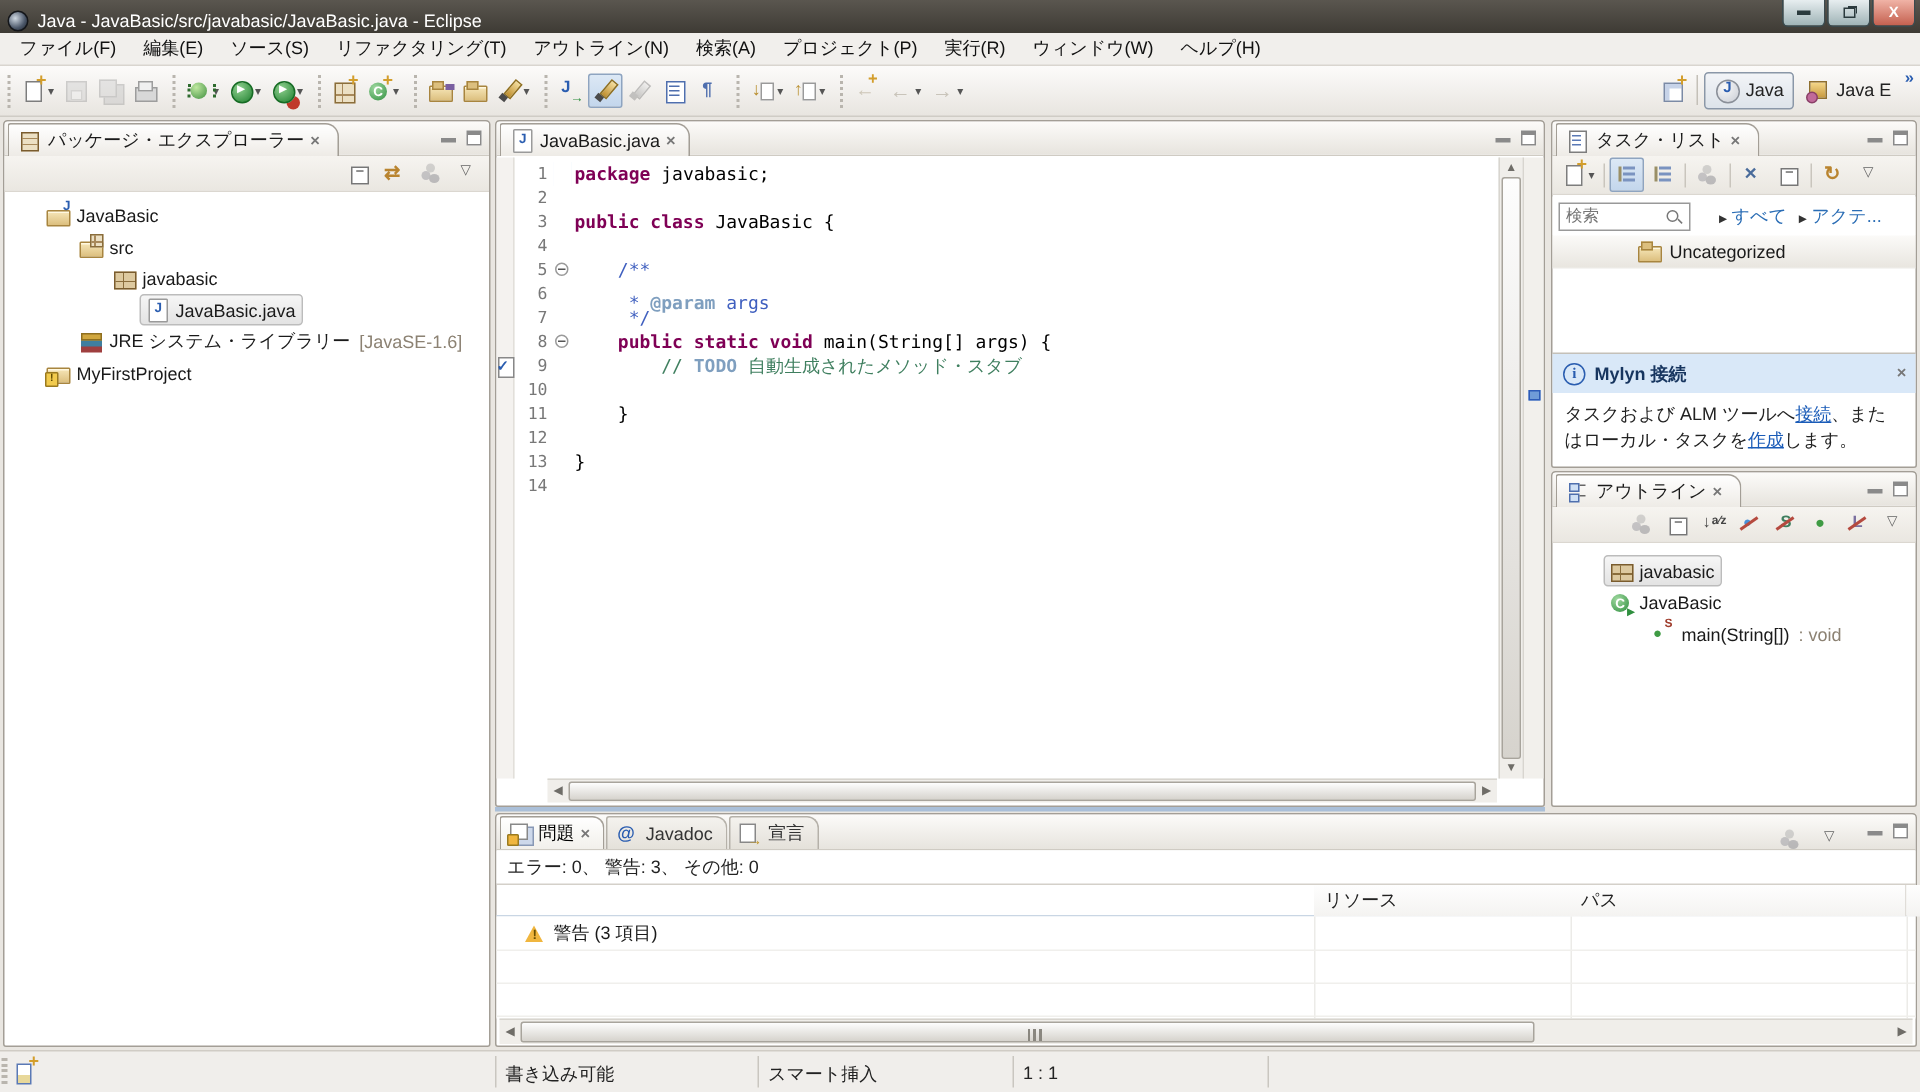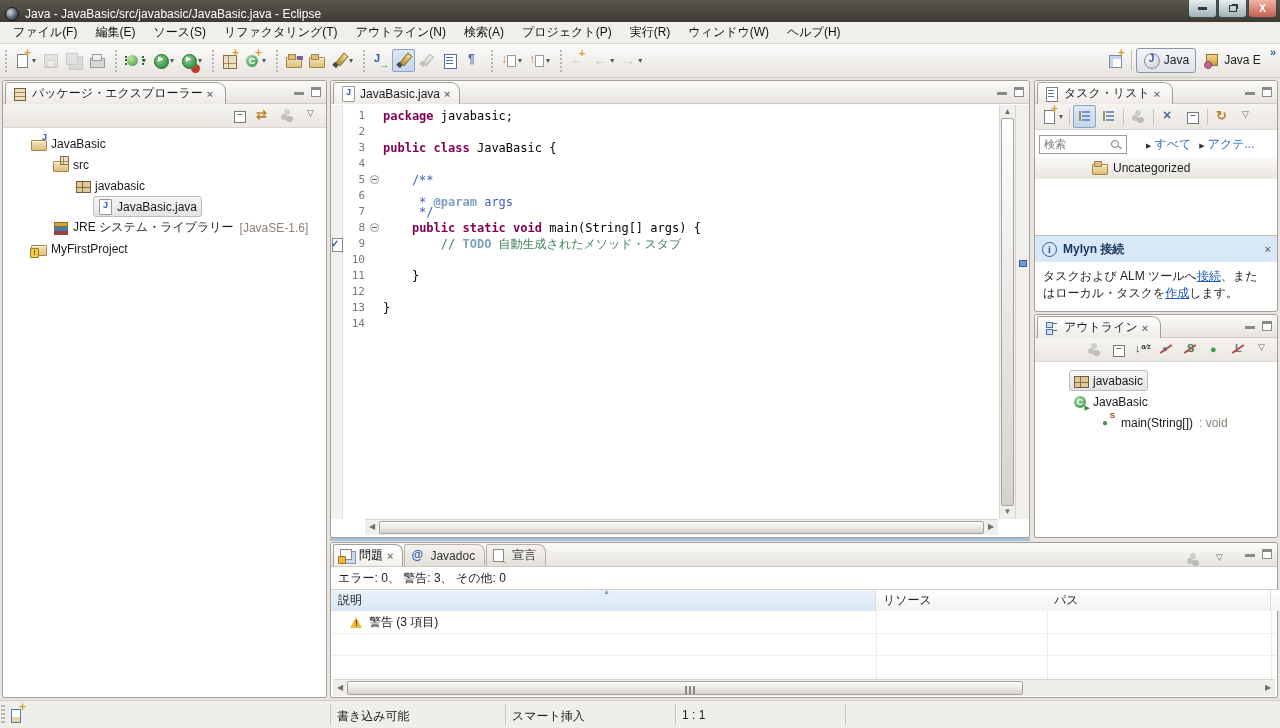--- a/index.html
+++ b/index.html
@@ -642,23 +642,20 @@
         </span>
         <span class="tbtn">
           <span class="icn icn-view-menu"></span>
         </span>
       </span>
       <span class="wmin"></span>
       <span class="wmax"></span>
     </span>
   <div id="pr-summary">エラー: 0、 警告: 3、 その他: 0</div>
   <div id="pr-header">
-      <span class="pcol sorted" style="left: 0px; width: 545px;">
-        <span class="lbl">説明</span>
-      </span>
       <span class="pcol" style="left: 545px; width: 179px;">
         <span class="lbl">リソース</span>
       </span>
       <span class="pcol" style="left: 716px; width: 224px;">
         <span class="lbl">パス</span>
       </span>
       <span class="pcol" style="left: 940px; width: 120px;">
         <span class="lbl">ロケーション</span>
       </span>
     </div>

